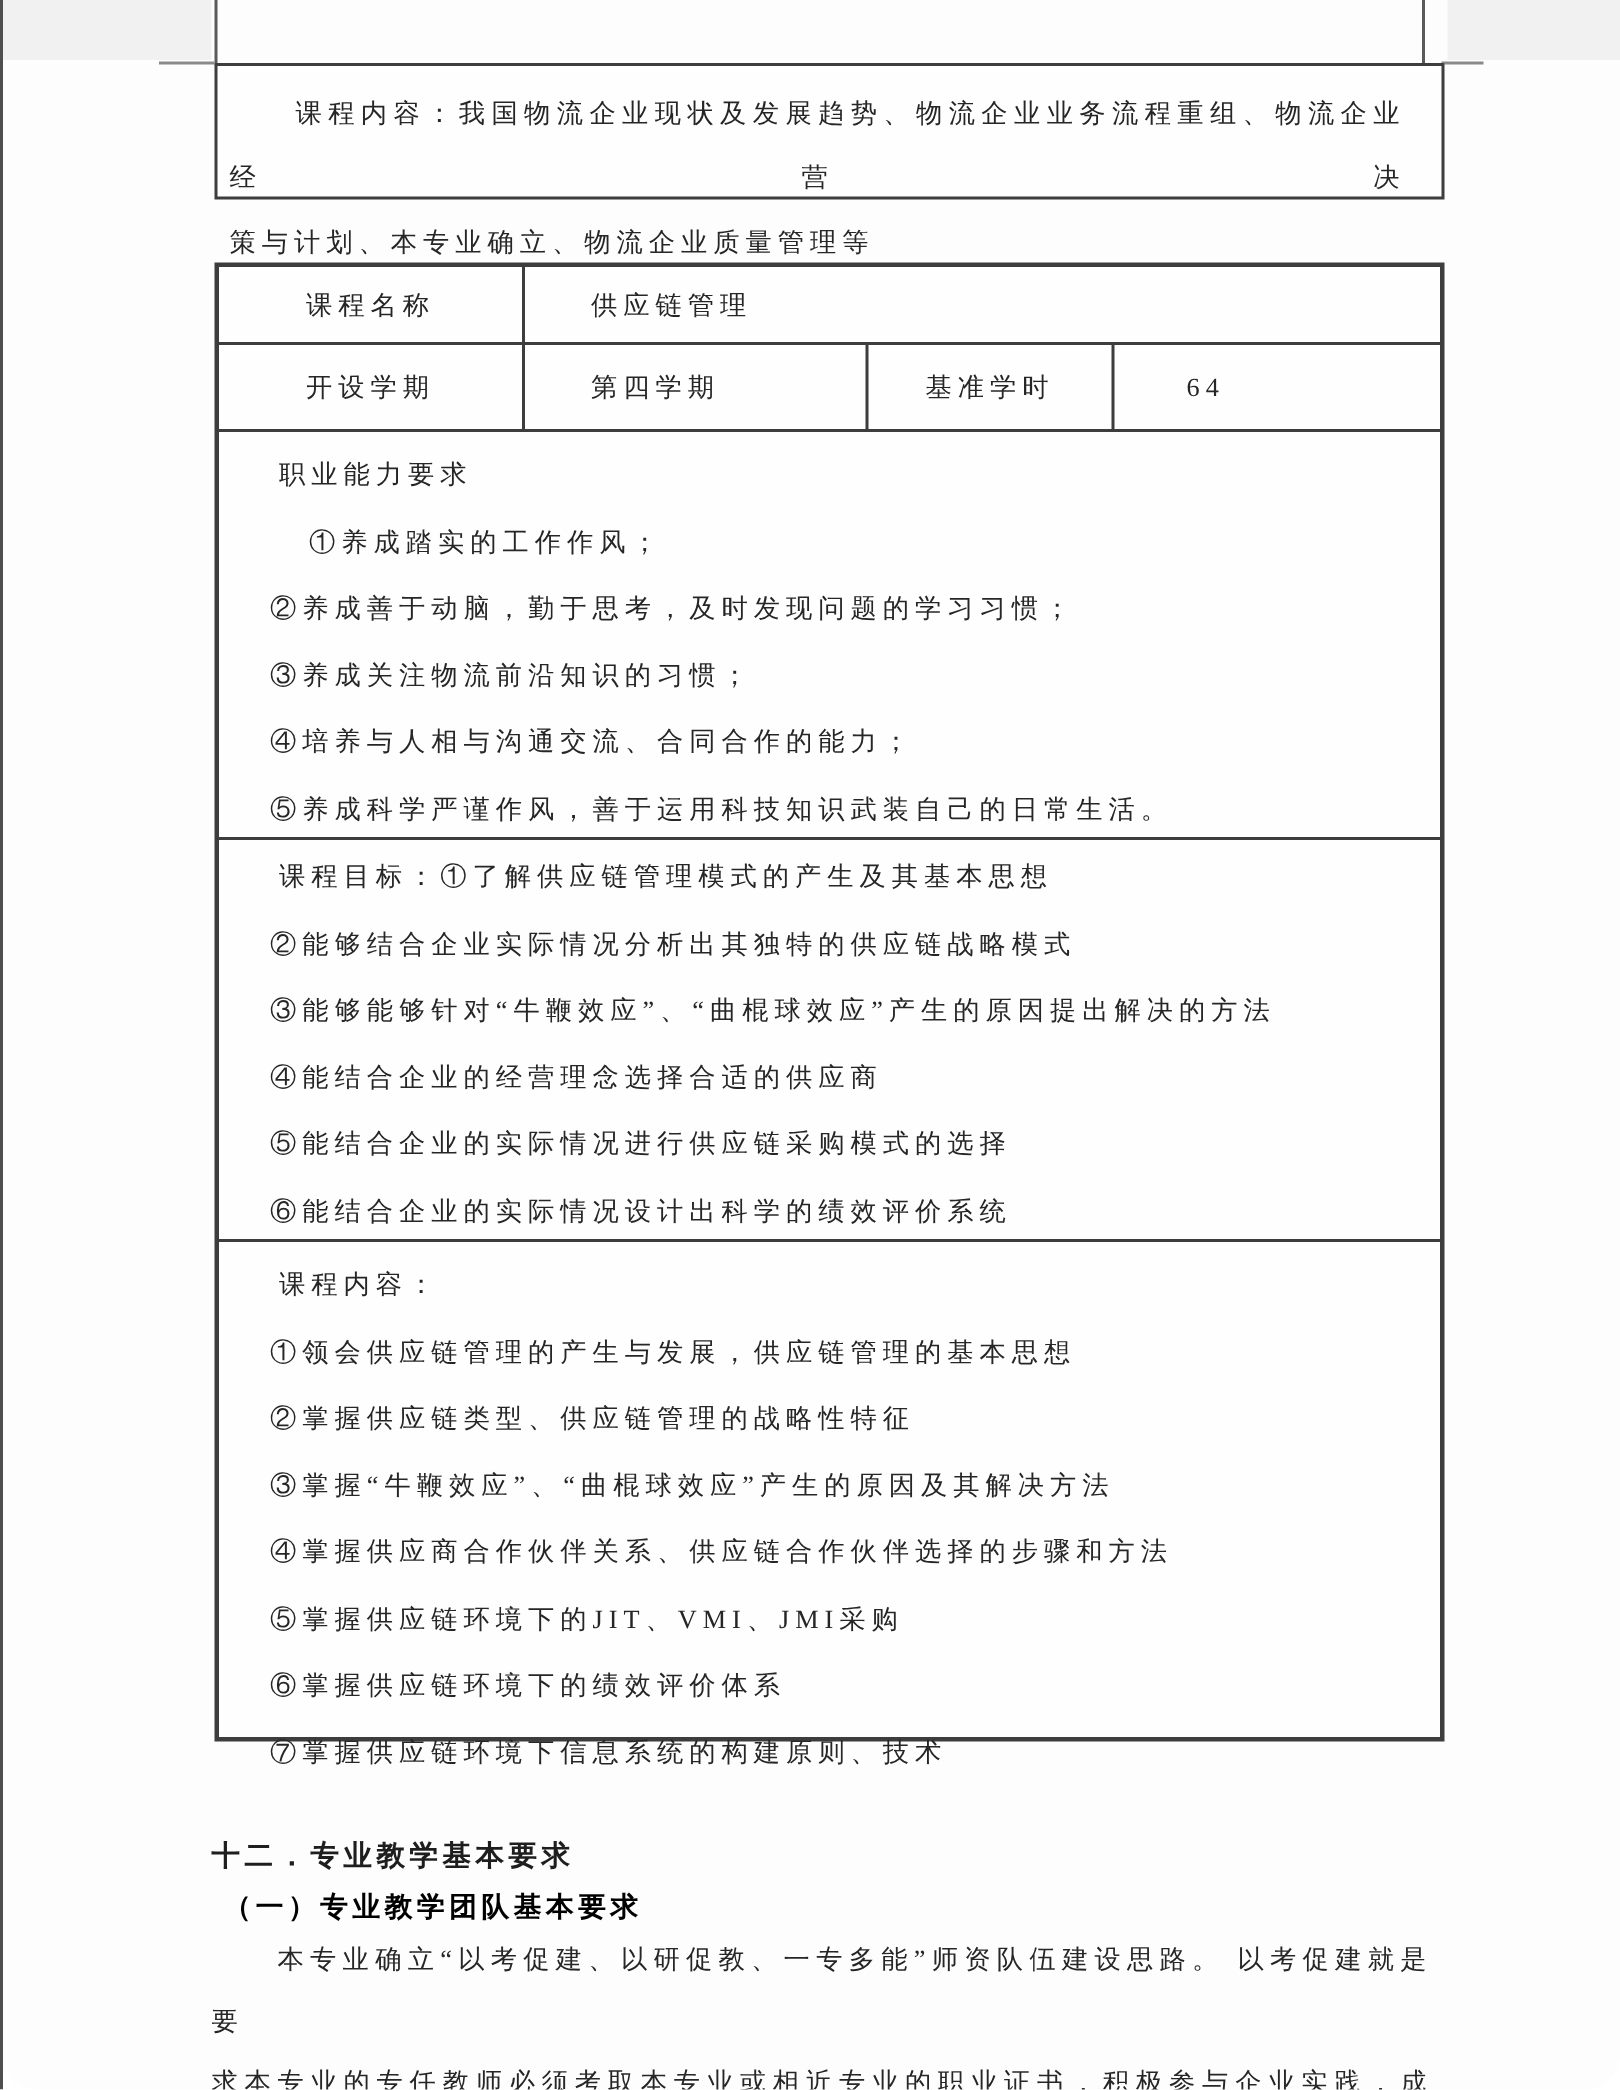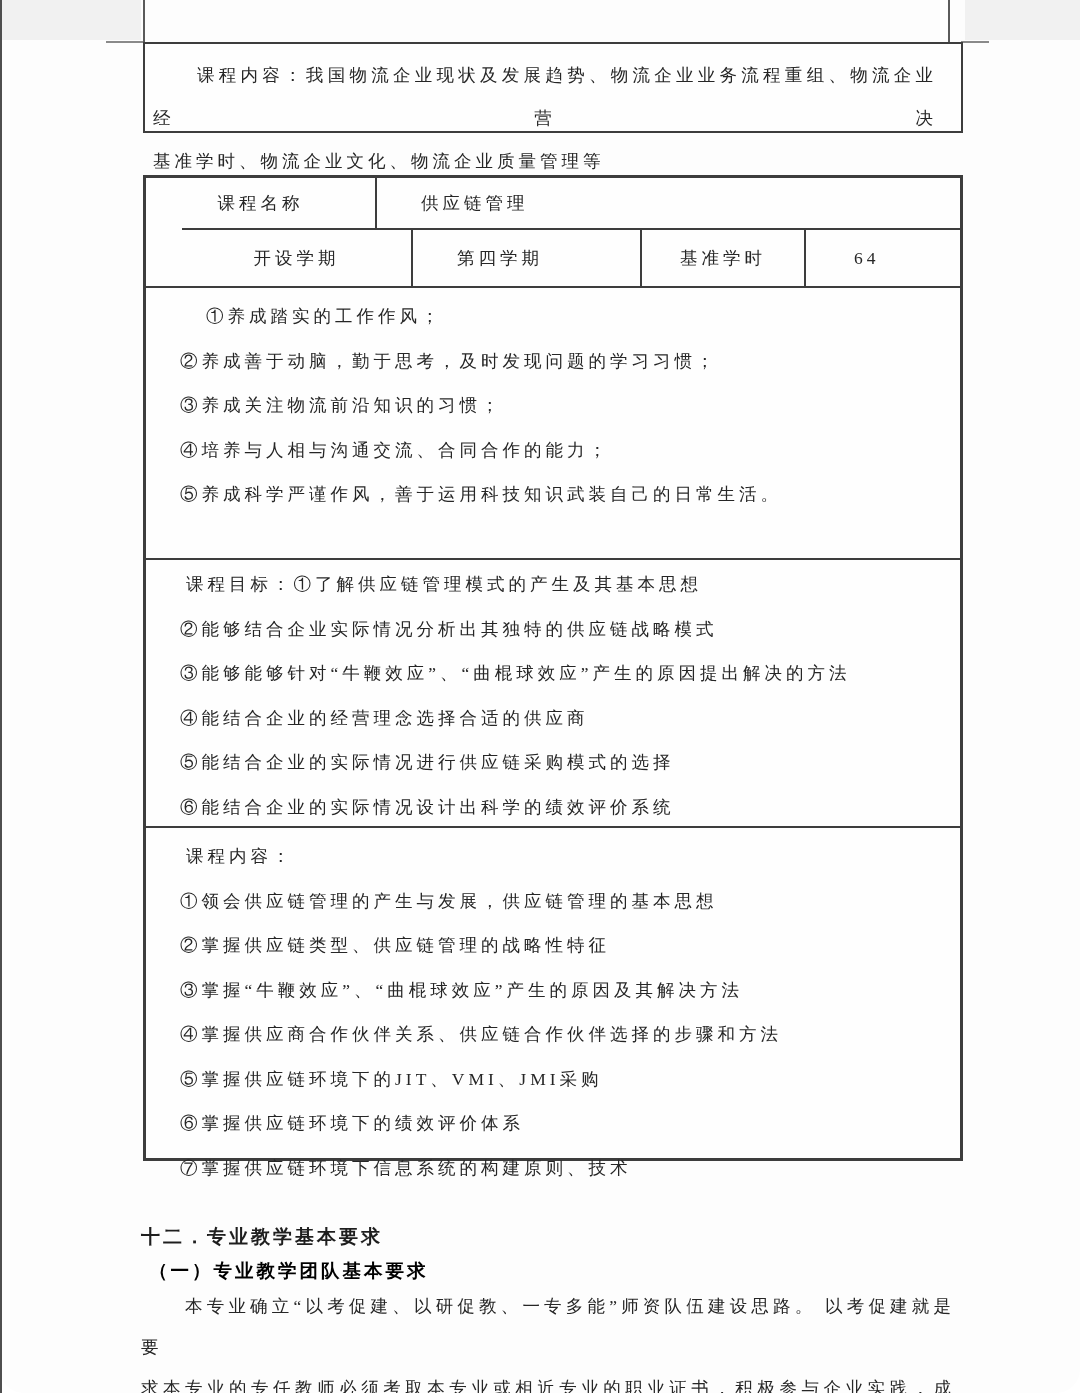--- a/index.html
+++ b/index.html
@@ -34,24 +34,24 @@
   .ind1 { text-indent:44px; }
 
   
   .course-table {
     position:absolute; left:143px; top:175px; width:820px;
     border:3px solid #3d3d3d; box-sizing:border-box; background:#fefefe;
     font-size:17.5px; letter-spacing:4px;
   }
   .row { display:flex; align-items:stretch; }
   .row.r1 { height:50px; }
-  .row.r2 { height:56px; border-top:2px solid #3d3d3d;margin-left:36px; }
+  .row.r2 { height:56px; border-top:2px solid #3d3d3d; }
   .cell { display:flex; align-items:center; box-sizing:border-box; }
   .cell.bdr { border-right:2px solid #3d3d3d; }
-  .c-w1 { width:231px; justify-content:center; }
+  .c-w1 { width:204px; justify-content:center; }
   .c-w2 { width:229px; padding-left:44px; }
   .c-w3 { width:164px; justify-content:center; }
   .c-last { flex:1; padding-left:48px; }
   .c-name-val { flex:1; padding-left:44px; }
 
   .section { border-top:2px solid #3d3d3d; box-sizing:border-box; }
   .section.s1 { height:272px; padding-top:6px; }
   .section.s2 { height:268px; padding-top:2px; }
   .section.s3 { height:332px; padding-top:6px; }
   .line { line-height:44.5px; padding-left:34px; white-space:nowrap; }
@@ -82,36 +82,37 @@
   <div class="scan-edge"></div>
   <div class="shade l"></div>
   <div class="shade r"></div>
   <div class="stub sl"></div>
   <div class="stub sr"></div>
   <div class="ov l"></div>
   <div class="ov r"></div>
 
   <div class="top-box">
     <span class="tb-line stretch ind1">课程内容：我国物流企业现状及发展趋势、物流企业业务流程重组、物流企业经营决</span>
-    <span class="tb-line">基准学时、物流企业文化、物流企业质量管理等</span>
+    <span class="tb-line">策与计划、本专业确立、物流企业质量管理等</span>
   </div>
 
   <div class="course-table">
     <div class="row r1">
       <div class="cell bdr c-w1">课程名称</div>
       <div class="cell c-name-val">供应链管理</div>
     </div>
     <div class="row r2">
       <div class="cell bdr c-w1">开设学期</div>
       <div class="cell bdr c-w2">第四学期</div>
       <div class="cell bdr c-w3">基准学时</div>
       <div class="cell c-last">64</div>
     </div>
 
     <div class="section s1">
+      <div class="line t">职业能力要求</div>
       <div class="line xind">①养成踏实的工作作风；</div>
       <div class="line">②养成善于动脑，勤于思考，及时发现问题的学习习惯；</div>
       <div class="line">③养成关注物流前沿知识的习惯；</div>
       <div class="line">④培养与人相与沟通交流、合同合作的能力；</div>
       <div class="line">⑤养成科学严谨作风，善于运用科技知识武装自己的日常生活。</div>
     </div>
 
     <div class="section s2">
       <div class="line t">课程目标：①了解供应链管理模式的产生及其基本思想</div>
       <div class="line">②能够结合企业实际情况分析出其独特的供应链战略模式</div>

